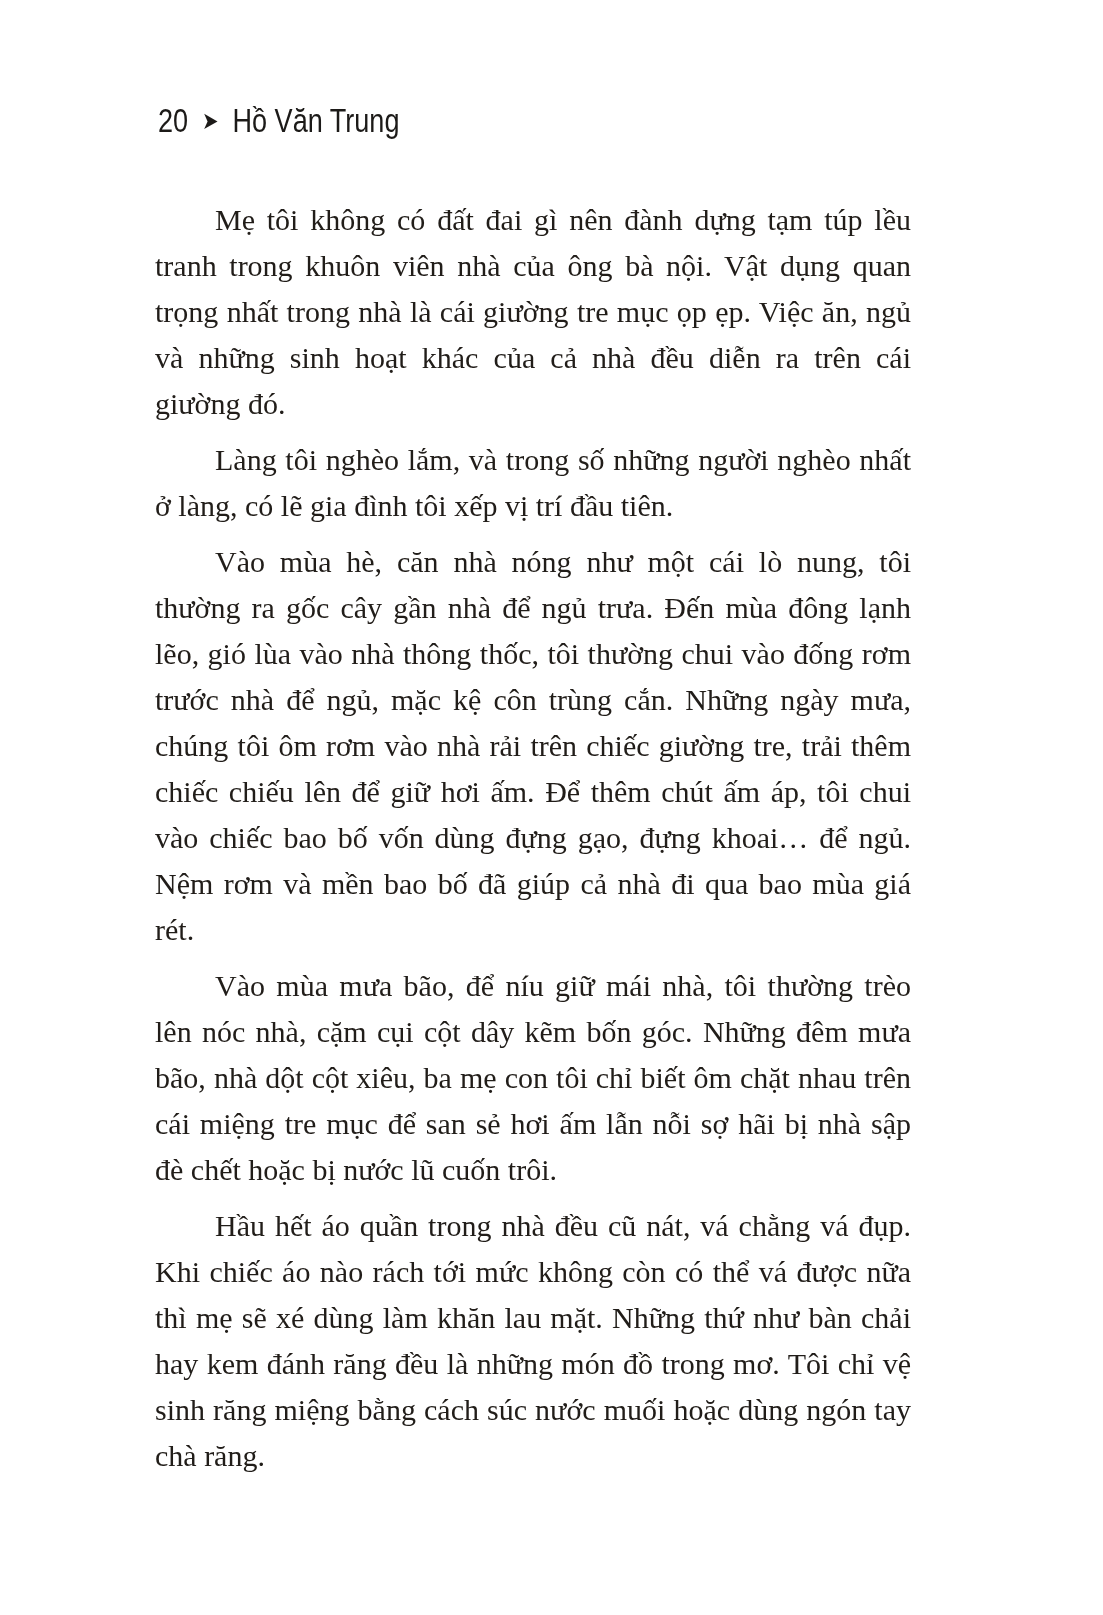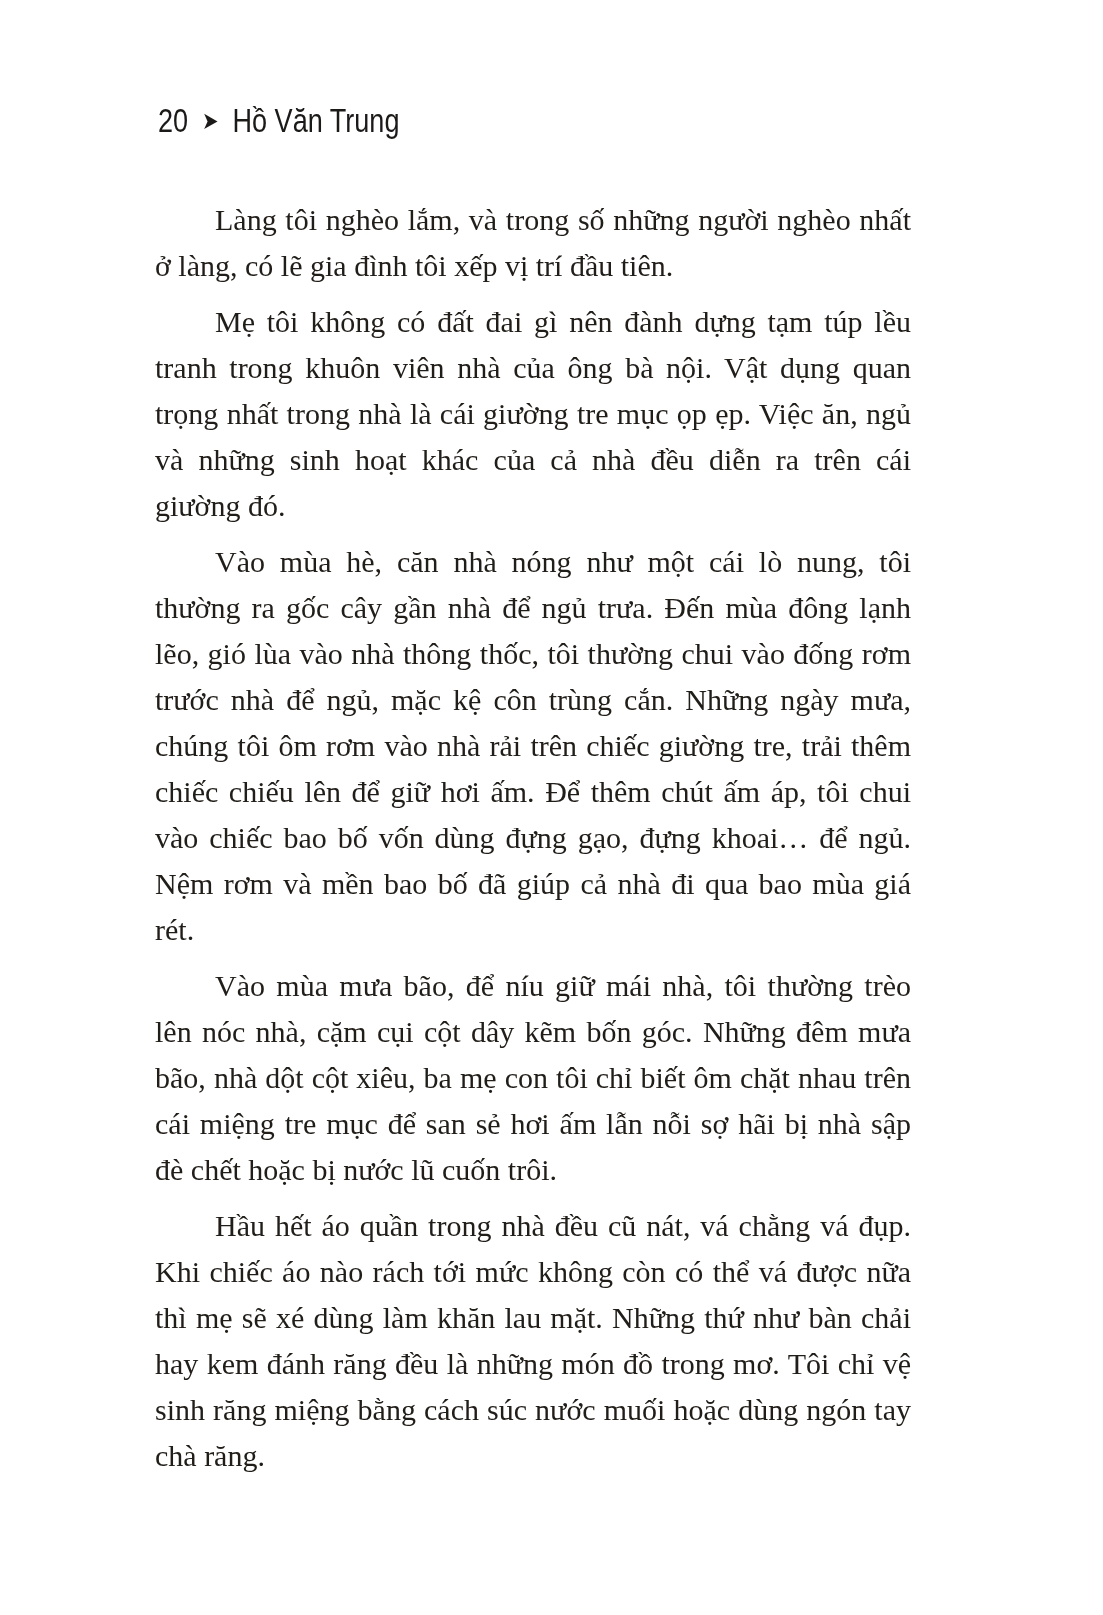--- a/index.html
+++ b/index.html
@@ -66,20 +66,20 @@
 
 <div class="page">
 
   <header class="page-header">
     <span class="page-number">20</span>
     <span class="arrow-icon">➤</span>
     <span class="author">Hồ Văn Trung</span>
   </header>
 
   <main class="page-body">
+      <p class="para">Mẹ tôi không có đất đai gì nên đành dựng tạm túp lều tranh trong khuôn viên nhà của ông bà nội. Vật dụng quan trọng nhất trong nhà là cái giường tre mục ọp ẹp. Việc ăn, ngủ và những sinh hoạt khác của cả nhà đều diễn ra trên cái giường đó.</p>
       <p class="para">Làng tôi nghèo lắm, và trong số những người nghèo nhất ở làng, có lẽ gia đình tôi xếp vị trí đầu tiên.</p>
-      <p class="para">Mẹ tôi không có đất đai gì nên đành dựng tạm túp lều tranh trong khuôn viên nhà của ông bà nội. Vật dụng quan trọng nhất trong nhà là cái giường tre mục ọp ẹp. Việc ăn, ngủ và những sinh hoạt khác của cả nhà đều diễn ra trên cái giường đó.</p>
       <p class="para">Vào mùa hè, căn nhà nóng như một cái lò nung, tôi thường ra gốc cây gần nhà để ngủ trưa. Đến mùa đông lạnh lẽo, gió lùa vào nhà thông thốc, tôi thường chui vào đống rơm trước nhà để ngủ, mặc kệ côn trùng cắn. Những ngày mưa, chúng tôi ôm rơm vào nhà rải trên chiếc giường tre, trải thêm chiếc chiếu lên để giữ hơi ấm. Để thêm chút ấm áp, tôi chui vào chiếc bao bố vốn dùng đựng gạo, đựng khoai… để ngủ. Nệm rơm và mền bao bố đã giúp cả nhà đi qua bao mùa giá rét.</p>
       <p class="para">Vào mùa mưa bão, để níu giữ mái nhà, tôi thường trèo lên nóc nhà, cặm cụi cột dây kẽm bốn góc. Những đêm mưa bão, nhà dột cột xiêu, ba mẹ con tôi chỉ biết ôm chặt nhau trên cái miệng tre mục để san sẻ hơi ấm lẫn nỗi sợ hãi bị nhà sập đè chết hoặc bị nước lũ cuốn trôi.</p>
       <p class="para">Hầu hết áo quần trong nhà đều cũ nát, vá chằng vá đụp. Khi chiếc áo nào rách tới mức không còn có thể vá được nữa thì mẹ sẽ xé dùng làm khăn lau mặt. Những thứ như bàn chải hay kem đánh răng đều là những món đồ trong mơ. Tôi chỉ vệ sinh răng miệng bằng cách súc nước muối hoặc dùng ngón tay chà răng.</p>
     </main>
 
 </div>
 
 </body></html>

